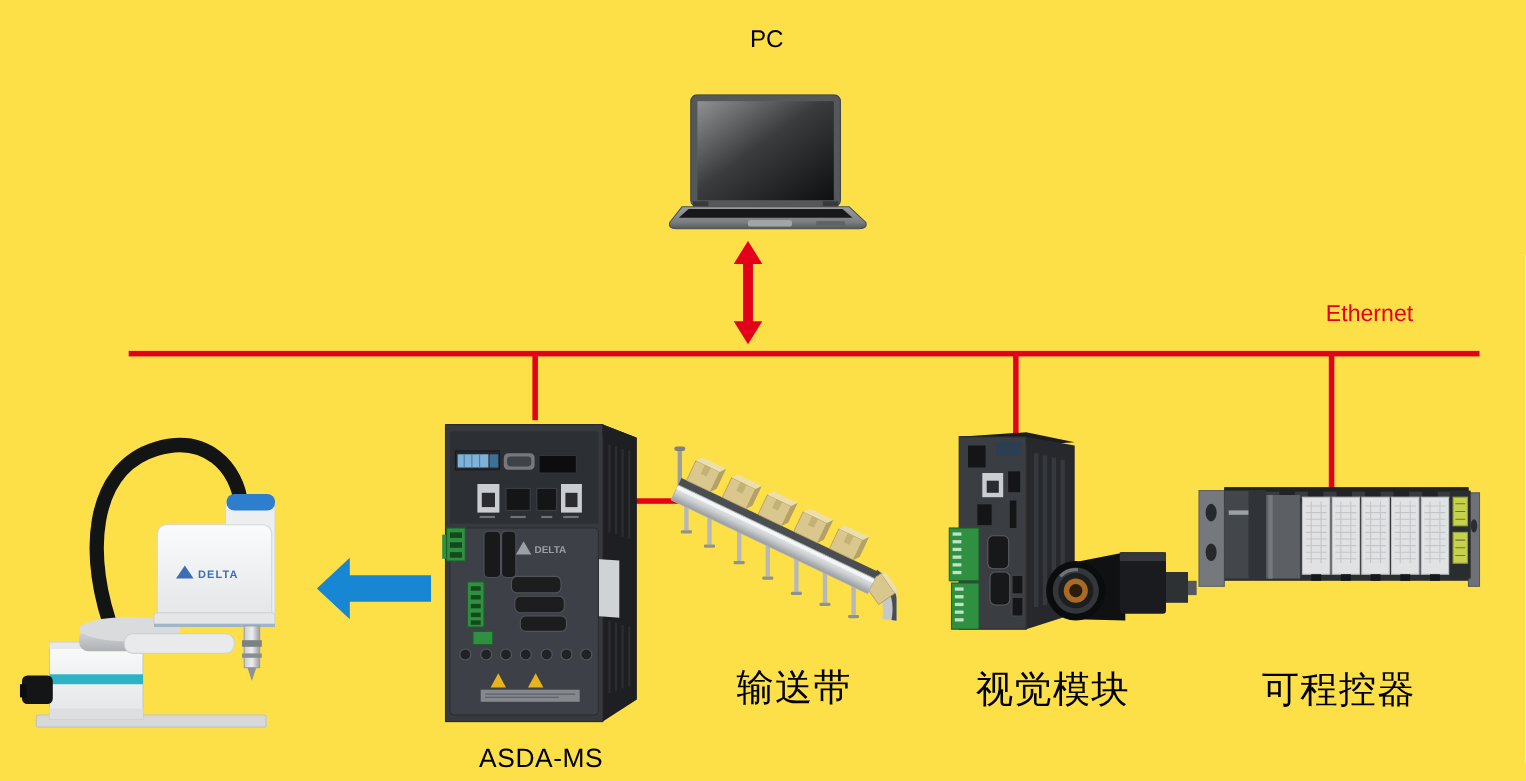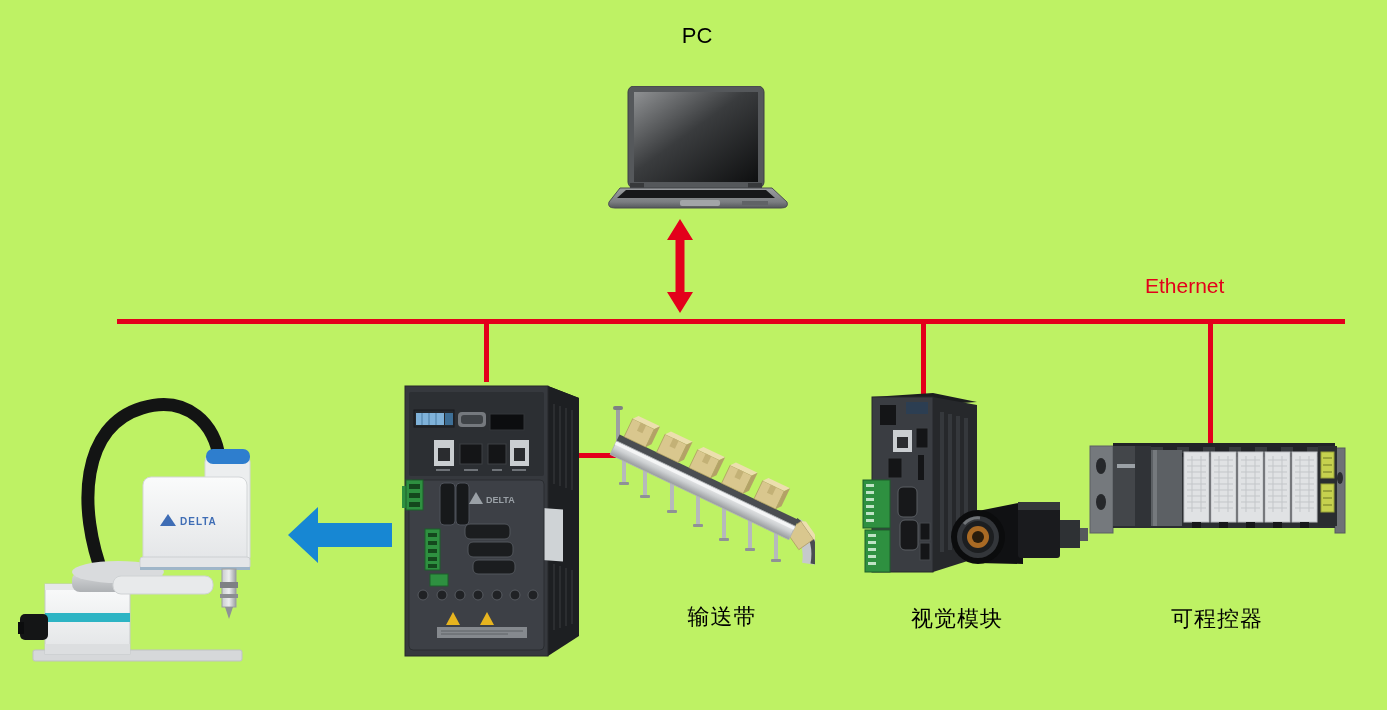--- a/index.html
+++ b/index.html
@@ -1,35 +1,35 @@
 <!DOCTYPE html>
 <html style="--bus-red: #e3001b; --arrow-blue: #1787d3; --label-text: #000000; --device-dark: #36393e; --device-side: #1d1f22; --panel-mid: #2c2f33; --green-terminal: #2e9040; --warn-yellow: #e7b41f; --box-tan: #d9c78e; --box-tan-dark: #b3a167; --box-tan-light: #ecdfae; --belt-silver: #cdd0d2; --belt-dark: #4a4d51; --robot-white: #f4f5f6; --robot-teal: #2db4c4; --robot-blue-cap: #2e7ece; --plc-module-white: #e0e2e4; --plc-connector-green: #c6d14e; --camera-amber: #a96a24; --delta-logo-blue: #3f6db5;"><head>
 <meta charset="utf-8">
 <style>
   html,body{margin:0;padding:0;background:#ffffff;}
   #canvas{
-    position:relative;width:1387px;height:710px;background:#bef264;
+    position:relative;width:1387px;height:710px;background:#fde047;
     font-family:"Liberation Sans","DejaVu Sans",sans-serif;overflow:hidden;
   }
   .abs{position:absolute;}
   
   .redline{position:absolute;background:var(--bus-red,#e3001b);}
   .ethernet-label{
-    position:absolute;left:1145px;top:274px;width:200px;text-align:left;
+    position:absolute;left:1145px;top:274px;width:200px;text-align:center;
     color:var(--bus-red,#e3001b);font-size:21px;font-weight:400;
   }
   
   .pc-label{
     position:absolute;left:597px;top:20px;width:200px;text-align:center;
     color:var(--label-text,#000);font-size:22px;line-height:31px;font-weight:500;
   }
   
   .node-label{
     position:absolute;text-align:center;color:var(--label-text,#000);
-    font-size:22px;font-weight:500;letter-spacing:1px;white-space:nowrap;
+    font-size:34px;font-weight:500;letter-spacing:1px;white-space:nowrap;
   }
   .node-label.latin{font-size:24px;letter-spacing:0.5px;font-weight:400;}
 </style>
 </head>
 <body>
 
 <div id="canvas">
 
   <div class="pc-label">
     <div>PC</div>
@@ -458,17 +458,18 @@
     <g stroke="#6f7824" stroke-width="1">
         <line x1="238" y1="20" x2="247" y2="20"></line>
         <line x1="238" y1="27" x2="247" y2="27"></line>
         <line x1="238" y1="34" x2="247" y2="34"></line>
         <line x1="238" y1="53" x2="247" y2="53"></line>
         <line x1="238" y1="60" x2="247" y2="60"></line>
         <line x1="238" y1="67" x2="247" y2="67"></line>
       </g>
   </svg>
 
+  <div class="node-label latin" style="left:392px;top:676px;width:200px">ASDA-MS</div>
   <div class="node-label" style="left:622px;top:602px;width:200px">输送带</div>
   <div class="node-label" style="left:1117px;top:604px;width:200px">可程控器</div>
   <div class="node-label" style="left:857px;top:604px;width:200px">视觉模块</div>
 
 </div>
 
 </body></html>

